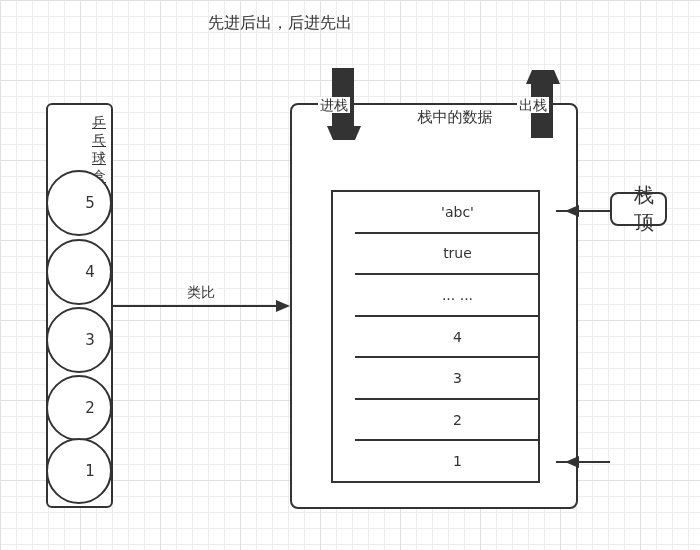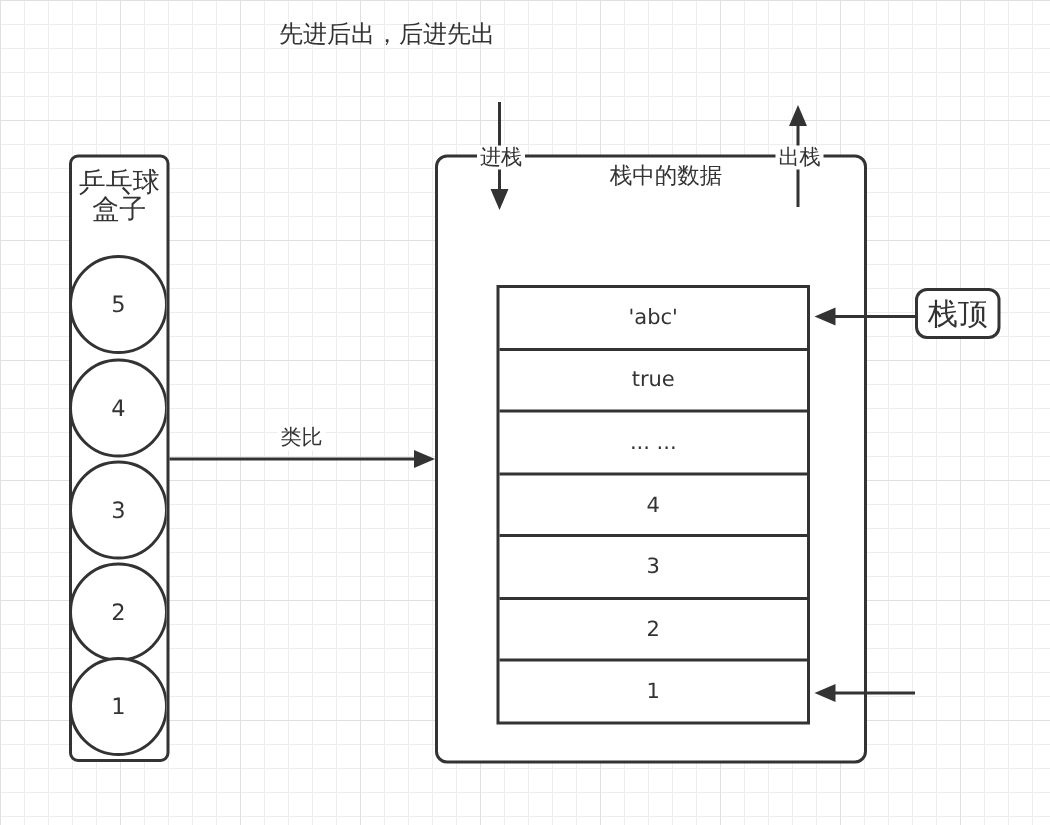--- a/index.html
+++ b/index.html
@@ -1,21 +1,21 @@
 <!DOCTYPE html>
 <html style="--stroke: #333333; --bg: #ffffff; --grid-minor: #ededed; --grid-major: #e0e0e0;"><head>
 <meta charset="utf-8">
 <style>
   :root {
     --stroke: #333333;
     --bg: #ffffff;
     --grid-minor: #ededed;
     --grid-major: #e0e0e0;
   }
-  * { box-sizing: border-box; }
+  * { box-sizing: border-box; padding-left: 22px; }
   html, body { margin: 0; padding: 0; }
   body {
     width: 700px; height: 550px; overflow: hidden;
     font-family: "DejaVu Sans", sans-serif;
     color: var(--stroke);
     background-color: var(--bg);
   }
   .canvas {
     position: relative; width: 700px; height: 550px;
     background-image:
@@ -33,21 +33,21 @@
   }
 
   
   .pbox {
     left: 46px; top: 103px; width: 67px; height: 405px;
     border: 2px solid var(--stroke); border-radius: 6px;
     background: var(--bg); overflow: hidden;
   }
   .pbox-label {
     position: absolute; left: 0; top: 8px; width: 100%;
-    text-align: center; font-size: 18px; line-height: 18px;
+    text-align: left; font-size: 14px; line-height: 18px; text-decoration: underline;
   }
   .ball {
     position: absolute; left: -2px; width: 66px; height: 66px;
     border: 2px solid var(--stroke); border-radius: 50%;
     background: var(--bg);
     display: flex; align-items: center; justify-content: center;
     font-size: 15px;
   }
   .ball-1 { top: 65px; }
   .ball-2 { top: 134px; }

